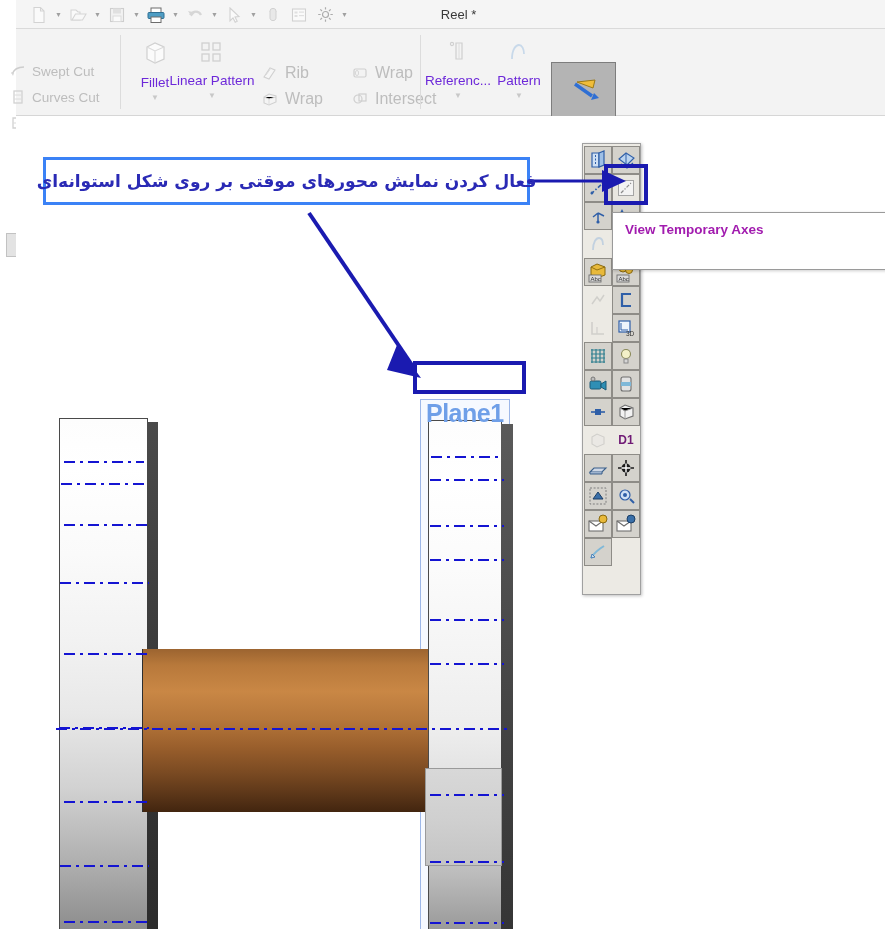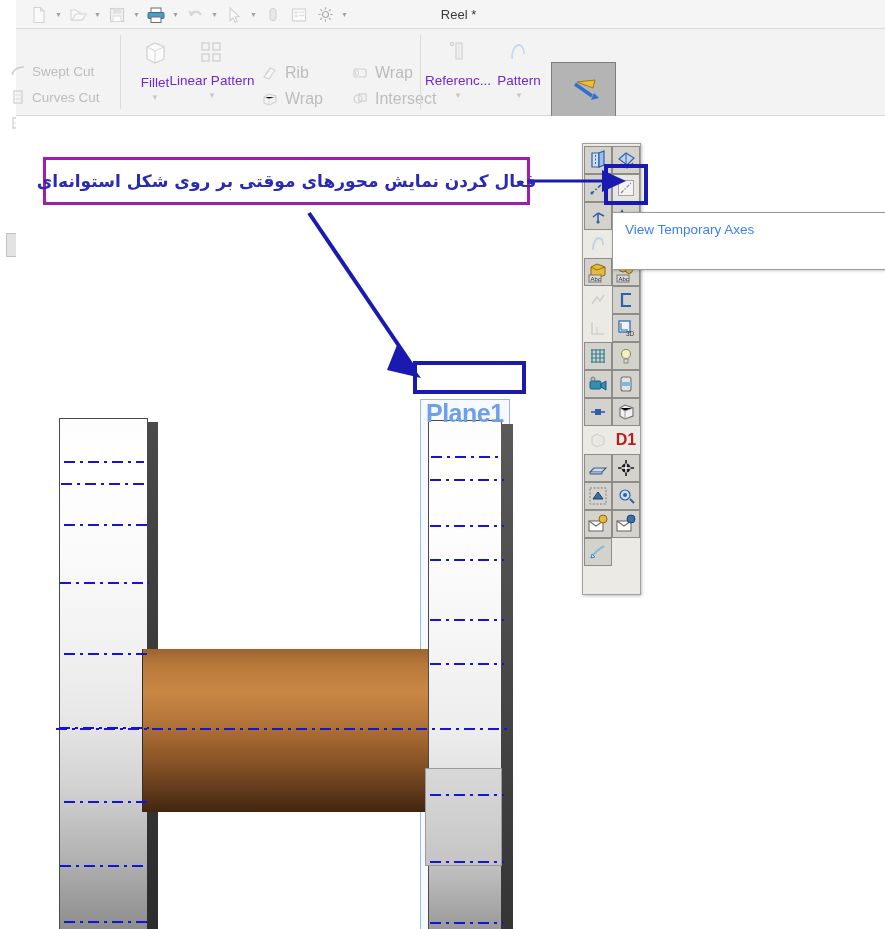--- a/index.html
+++ b/index.html
@@ -102,36 +102,36 @@
   }
   .fly-grid { display:flex; flex-wrap:wrap; width:58px; }
   .fly-cell {
     width:28px; height:28px; margin:0;
     display:flex; align-items:center; justify-content:center;
     position:relative;
   }
   .fly-cell.on { background:#d4d2cc; border:1px solid #8e8c87; }
   .fly-cell.off { background:transparent; }
   .fly-cell.dim { opacity:.33; }
-  .fly-cell .d1 { font-size:16px; font-weight:bold; color:#b91c1c; font-family:"Liberation Sans",sans-serif; }
+  .fly-cell .d1 { font-size:12px; font-weight:bold; color:#701a75; font-family:"Liberation Sans",sans-serif; }
 
   
   .tooltip {
     position:absolute; left:596px; top:212px; width:278px; height:58px;
     background:#fff; border:1px solid #9a9a9a;
     box-shadow:1px 1px 3px rgba(0,0,0,.2);
     padding:7px 12px;
   }
-  .tt-title { font-size:13.5px; font-weight:normal; color:#3b82f6; line-height:19px; }
+  .tt-title { font-size:13.5px; font-weight:bold; color:#a21caf; line-height:19px; }
   .tt-body { font-size:13.5px; color:#222; line-height:19px; margin-top:3px; }
 
   
   .anno-box {
     position:absolute; left:27px; top:157px; width:487px; height:48px;
-    border:3px solid #a21caf; background:#ffffff;
+    border:3px solid #3b82f6; background:#ffffff;
     display:flex; align-items:center; justify-content:center;
     direction:rtl;
   }
   .anno-text {
     font-size:17px; font-weight:bold; color:#2a2ab5;
     font-family:"DejaVu Sans", sans-serif; white-space:nowrap;
   }
 
   .hl-rect {
     position:absolute; left:397px; top:361px; width:113px; height:33px;

